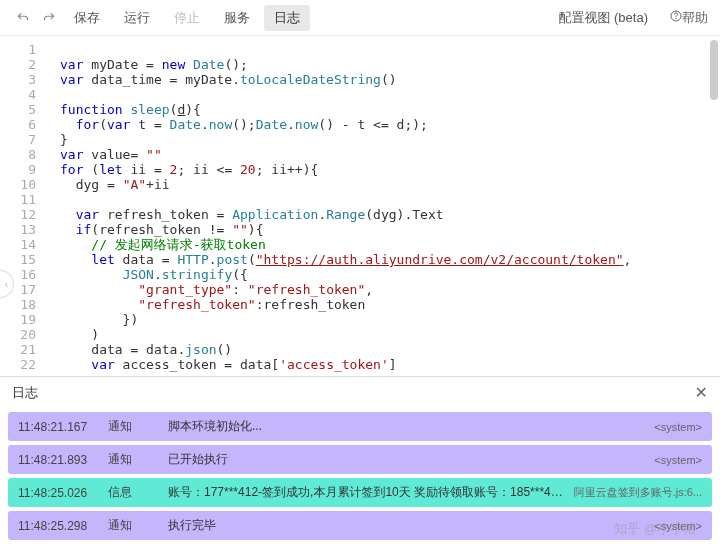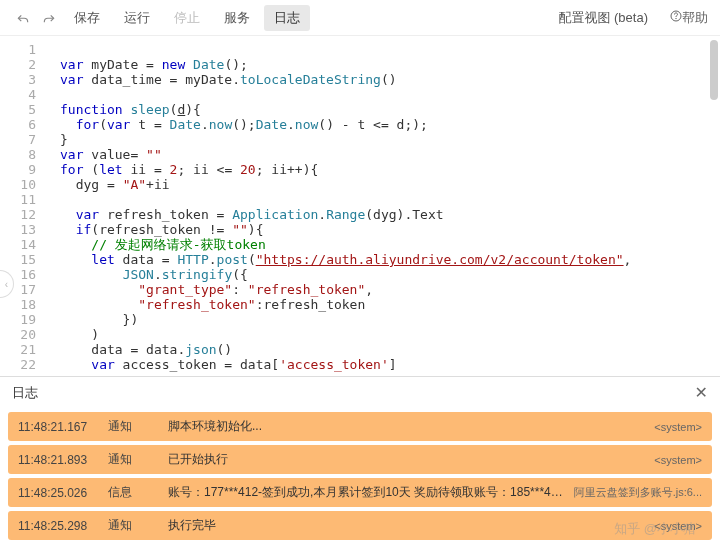--- a/index.html
+++ b/index.html
@@ -1,18 +1,18 @@
 <!DOCTYPE html>
 <html><head>
 <meta charset="utf-8">
 <style>
 * { margin: 0; padding: 0; box-sizing: border-box; }
 body { font-family: -apple-system, "Helvetica Neue", Arial, sans-serif; font-size: 13px; color: #333; background: #fff; width: 720px; height: 558px; overflow: hidden; position: relative; }
 .toolbar { display: flex; align-items: center; height: 36px; padding: 0 12px; border-bottom: 1px solid #eee; gap: 4px; }
-.tb-left { display: flex; align-items: flex-end; gap: 4px; }
+.tb-left { display: flex; align-items: center; gap: 4px; }
 .tb-btn { padding: 4px 10px; cursor: pointer; color: #555; font-size: 13px; border-radius: 3px; }
 .tb-btn.disabled { color: #bbb; cursor: default; }
 .tb-btn.active { background: #e8e8e8; color: #333; }
 .tb-icon { width: 22px; height: 22px; display: flex; align-items: center; justify-content: center; cursor: pointer; color: #888; }
 .tb-spacer { flex: 1; }
 .tb-right { display: flex; align-items: center; gap: 12px; }
 .tb-help { display: flex; align-items: center; gap: 0; color: #666; cursor: pointer; }
 
 .editor-wrap { display: flex; height: 340px; overflow: hidden; }
 .gutter { width: 48px; text-align: right; padding: 6px 12px 6px 0; color: #aaa; font-family: Consolas, Menaco, monospace; font-size: 13px; line-height: 15px; user-select: none; background: #fff; }
@@ -25,22 +25,22 @@
 .cmt { color: #008000; }
 .lnk { text-decoration: underline; }
 .scrollbar-v { position: absolute; right: 2px; top: 40px; width: 8px; height: 60px; background: #ccc; border-radius: 4px; }
 
 .log-panel { border-top: 1px solid #ddd; background: #fff; }
 .log-head { display: flex; align-items: center; padding: 6px 12px; font-size: 13px; }
 .log-head-title { flex: 1; font-weight: 500; }
 .log-close { cursor: pointer; font-size: 16px; color: #666; }
 .log-rows { padding: 0 8px; }
 .log-row { display: flex; align-items: center; padding: 6px 10px; margin: 4px 0; border-radius: 3px; font-size: 12px; }
-.log-row.ok { background: #fdba74; }
-.log-row.info { background: #fdba74; }
+.log-row.ok { background: #c4b5fd; }
+.log-row.info { background: #5eead4; }
 .log-time { width: 90px; color: #444; }
 .log-type { width: 60px; color: #444; }
 .log-msg { flex: 1; color: #333; white-space: nowrap; overflow: hidden; text-overflow: ellipsis; padding-right: 8px; }
 .log-src { color: #666; font-size: 11px; }
 
 .watermark { position: absolute; right: 24px; bottom: 20px; color: rgba(150,150,150,.5); font-size: 13px; pointer-events: none; }
 .edge-handle { position: absolute; left: 0; top: 270px; width: 14px; height: 28px; border: 1px solid #ddd; border-left: none; border-radius: 0 14px 14px 0; background: #fff; display: flex; align-items: center; justify-content: center; color: #bbb; font-size: 10px; cursor: pointer; }
 </style>
 </head>
 <body>

